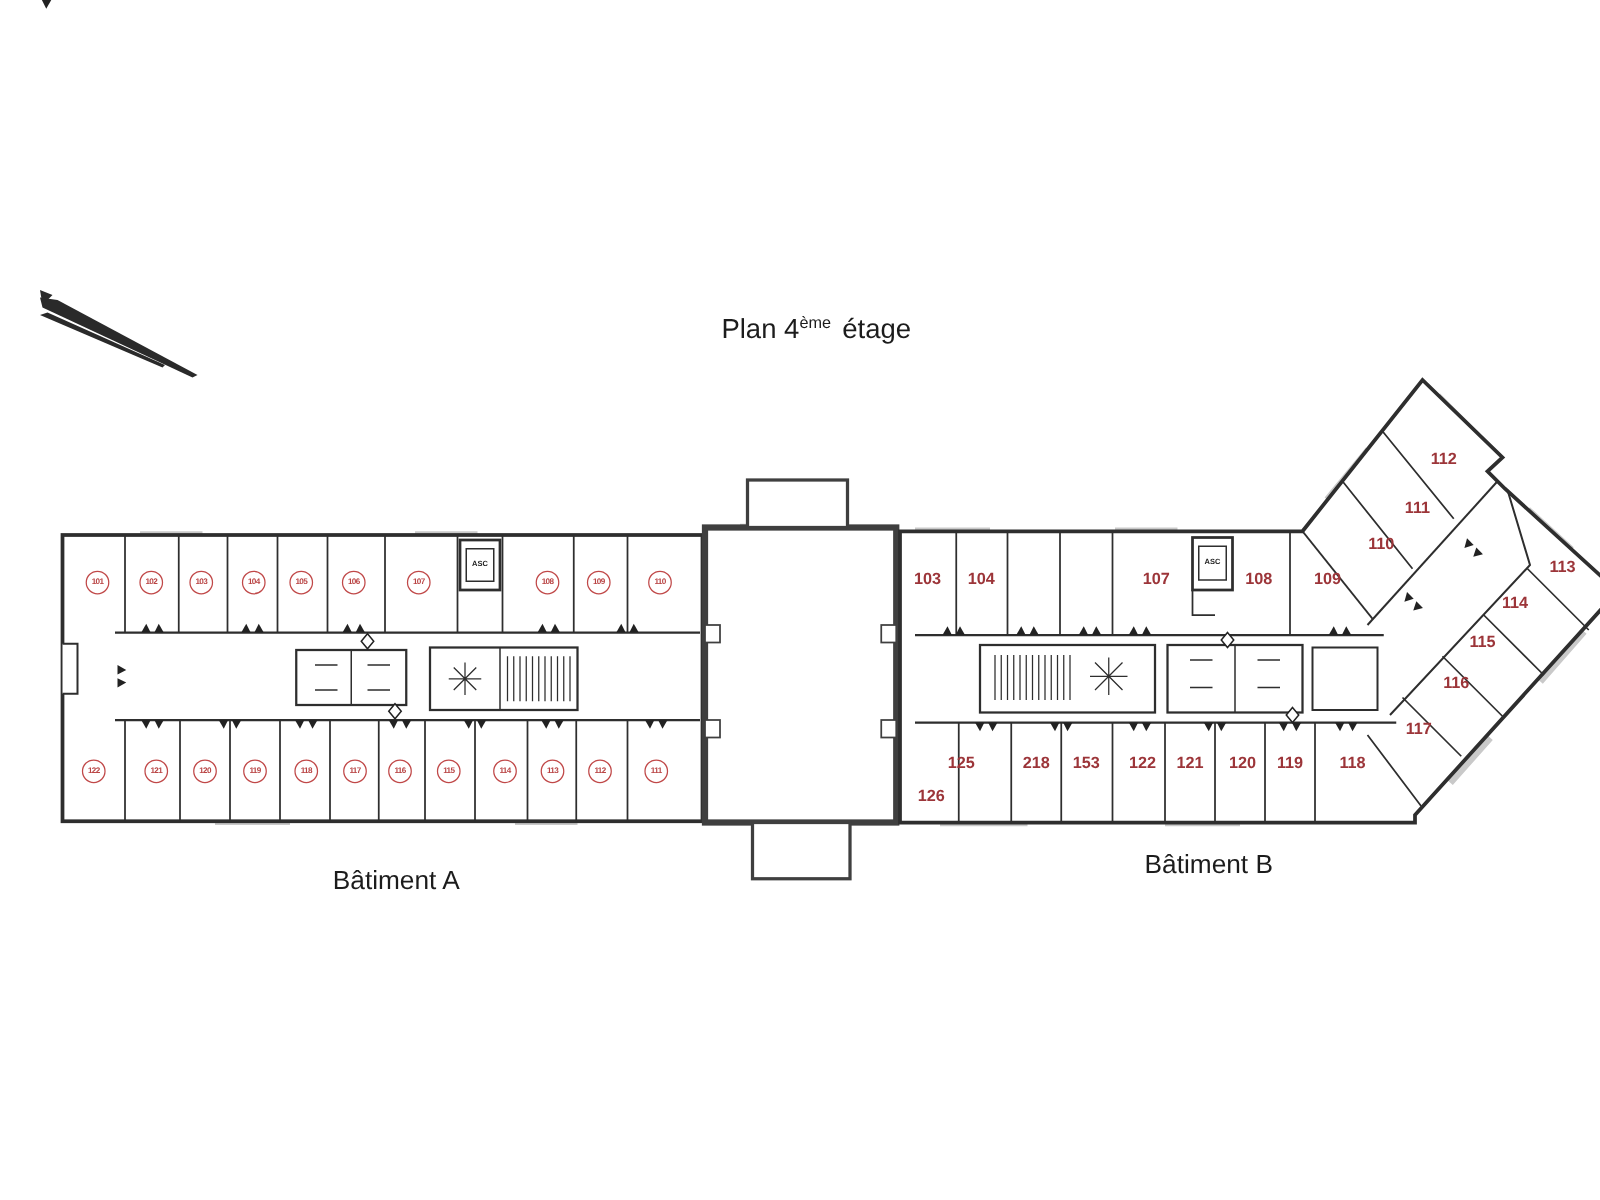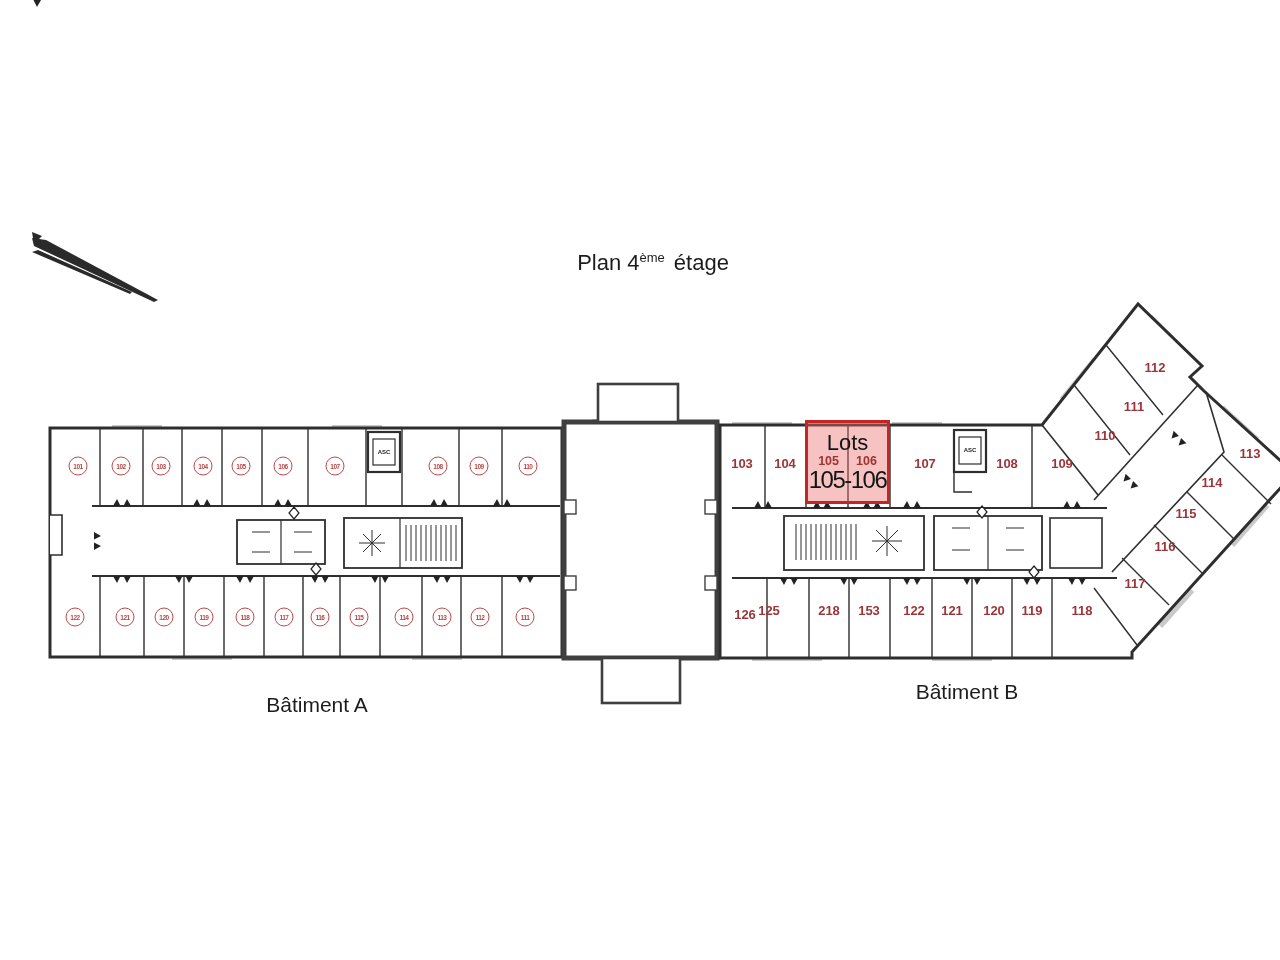--- a/index.html
+++ b/index.html
@@ -145,28 +145,20 @@
       <path d="M284,563 L289,569 L284,575 L279,569 Z"></path>
       <path d="M950,506 L955,512 L950,518 L945,512 Z"></path>
       <path d="M1002,566 L1007,572 L1002,578 L997,572 Z"></path>
     </g>
   </svg>
 
   <div class="title">
     <span>Plan 4</span><sup>ème</sup><span class="tail">étage</span>
   </div>
 
-  <div class="hl-box">
-    <div class="hl-line1">Lots</div>
-    <div class="hl-nums">
-      <span>105</span>
-      <span>106</span>
-    </div>
-    <div class="hl-line2">105-106</div>
-  </div>
 
   <div class="rn-a" style="left:46px;top:466px">101</div>
   <div class="rn-a" style="left:89px;top:466px">102</div>
   <div class="rn-a" style="left:129px;top:466px">103</div>
   <div class="rn-a" style="left:171px;top:466px">104</div>
   <div class="rn-a" style="left:209px;top:466px">105</div>
   <div class="rn-a" style="left:251px;top:466px">106</div>
   <div class="rn-a" style="left:303px;top:466px">107</div>
   <div class="rn-a" style="left:406px;top:466px">108</div>
   <div class="rn-a" style="left:447px;top:466px">109</div>
@@ -184,21 +176,21 @@
   <div class="rn-a" style="left:410px;top:617px">113</div>
   <div class="rn-a" style="left:448px;top:617px">112</div>
   <div class="rn-a" style="left:493px;top:617px">111</div>
 
   <div class="rn-b" style="left:710px;top:463px">103</div>
   <div class="rn-b" style="left:753px;top:463px">104</div>
   <div class="rn-b" style="left:893px;top:463px">107</div>
   <div class="rn-b" style="left:975px;top:463px">108</div>
   <div class="rn-b" style="left:1030px;top:463px">109</div>
 
-  <div class="rn-b" style="left:713px;top:614px">126</div>
+  <div class="rn-b" style="left:713px;top:636px">126</div>
   <div class="rn-b" style="left:737px;top:610px">125</div>
   <div class="rn-b" style="left:797px;top:610px">218</div>
   <div class="rn-b" style="left:837px;top:610px">153</div>
   <div class="rn-b" style="left:882px;top:610px">122</div>
   <div class="rn-b" style="left:920px;top:610px">121</div>
   <div class="rn-b" style="left:962px;top:610px">120</div>
   <div class="rn-b" style="left:1000px;top:610px">119</div>
   <div class="rn-b" style="left:1050px;top:610px">118</div>
 
   <div class="rn-b" style="left:1073px;top:435px">110</div>

